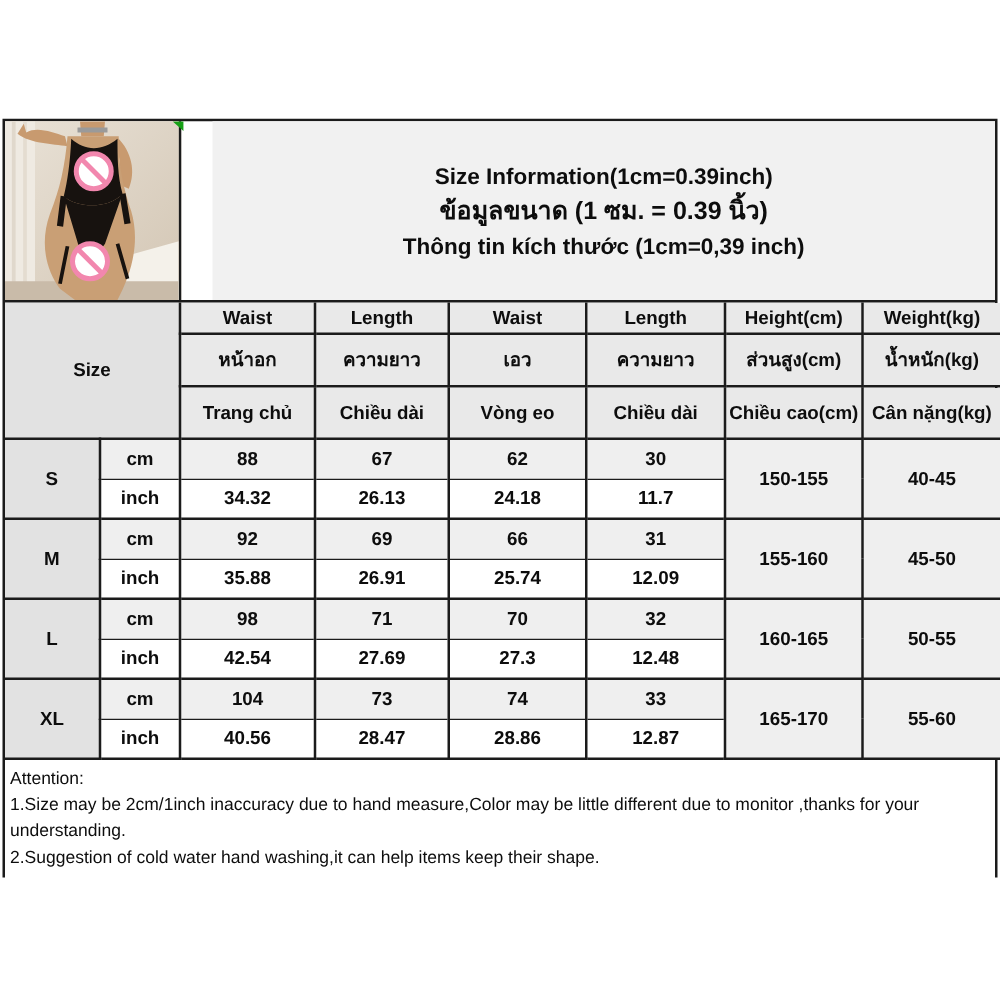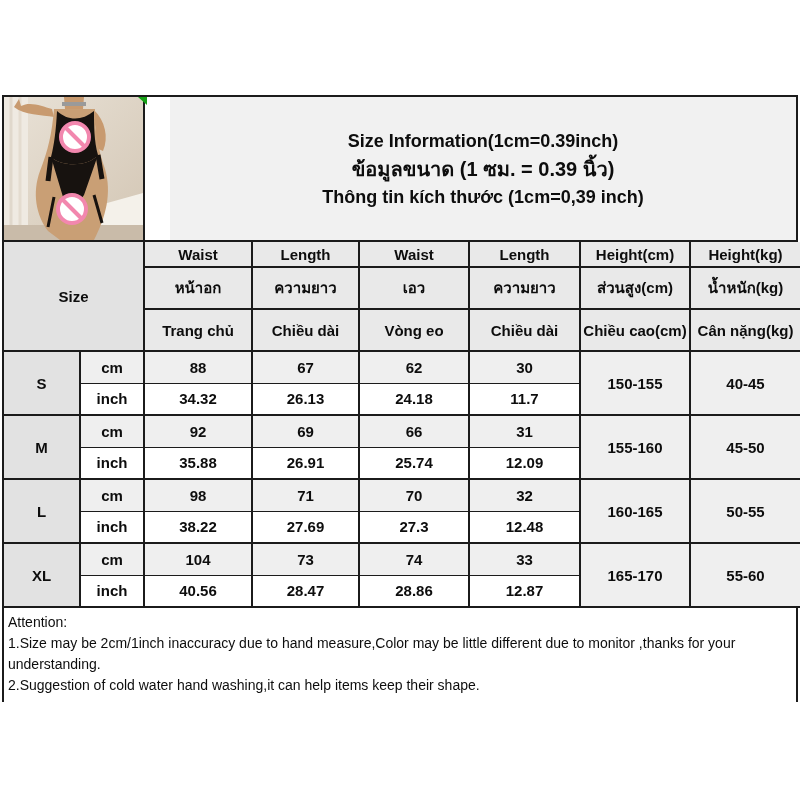--- a/index.html
+++ b/index.html
@@ -103,21 +103,21 @@
       </colgroup>
 
       <tbody>
           <tr class="hr">
         <td class="size-big no-l no-t" colspan="2" rowspan="3">Size</td>
         <td class="hdr no-t">Waist</td>
         <td class="hdr no-t">Length</td>
         <td class="hdr no-t">Waist</td>
         <td class="hdr no-t">Length</td>
         <td class="hdr no-t">Height(cm)</td>
-        <td class="hdr no-t no-r">Height(kg)</td>
+        <td class="hdr no-t no-r">Weight(kg)</td>
       </tr>
       <tr class="hr2">
         <td class="hdr hdr-th">หน้าอก</td>
         <td class="hdr hdr-th">ความยาว</td>
         <td class="hdr hdr-th">เอว</td>
         <td class="hdr hdr-th">ความยาว</td>
         <td class="hdr hdr-th">ส่วนสูง(cm)</td>
         <td class="hdr hdr-th no-r">น้ำหนัก(kg)</td>
       </tr>
       <tr class="hr2">
@@ -170,21 +170,21 @@
         <td class="g bb1">cm</td>
         <td class="g bb1">98</td>
         <td class="g bb1">71</td>
         <td class="g bb1">70</td>
         <td class="g bb1">32</td>
         <td class="g" rowspan="2">160-165</td>
         <td class="g no-r" rowspan="2">50-55</td>
       </tr>
       <tr class="dr">
         <td class="w bt1">inch</td>
-        <td class="w bt1">38.22</td>
+        <td class="w bt1">42.54</td>
         <td class="w bt1">27.69</td>
         <td class="w bt1">27.3</td>
         <td class="w bt1">12.48</td>
       </tr>
 
       <tr class="dr">
         <td class="lbl no-l" rowspan="2">XL</td>
         <td class="g bb1">cm</td>
         <td class="g bb1">104</td>
         <td class="g bb1">73</td>

